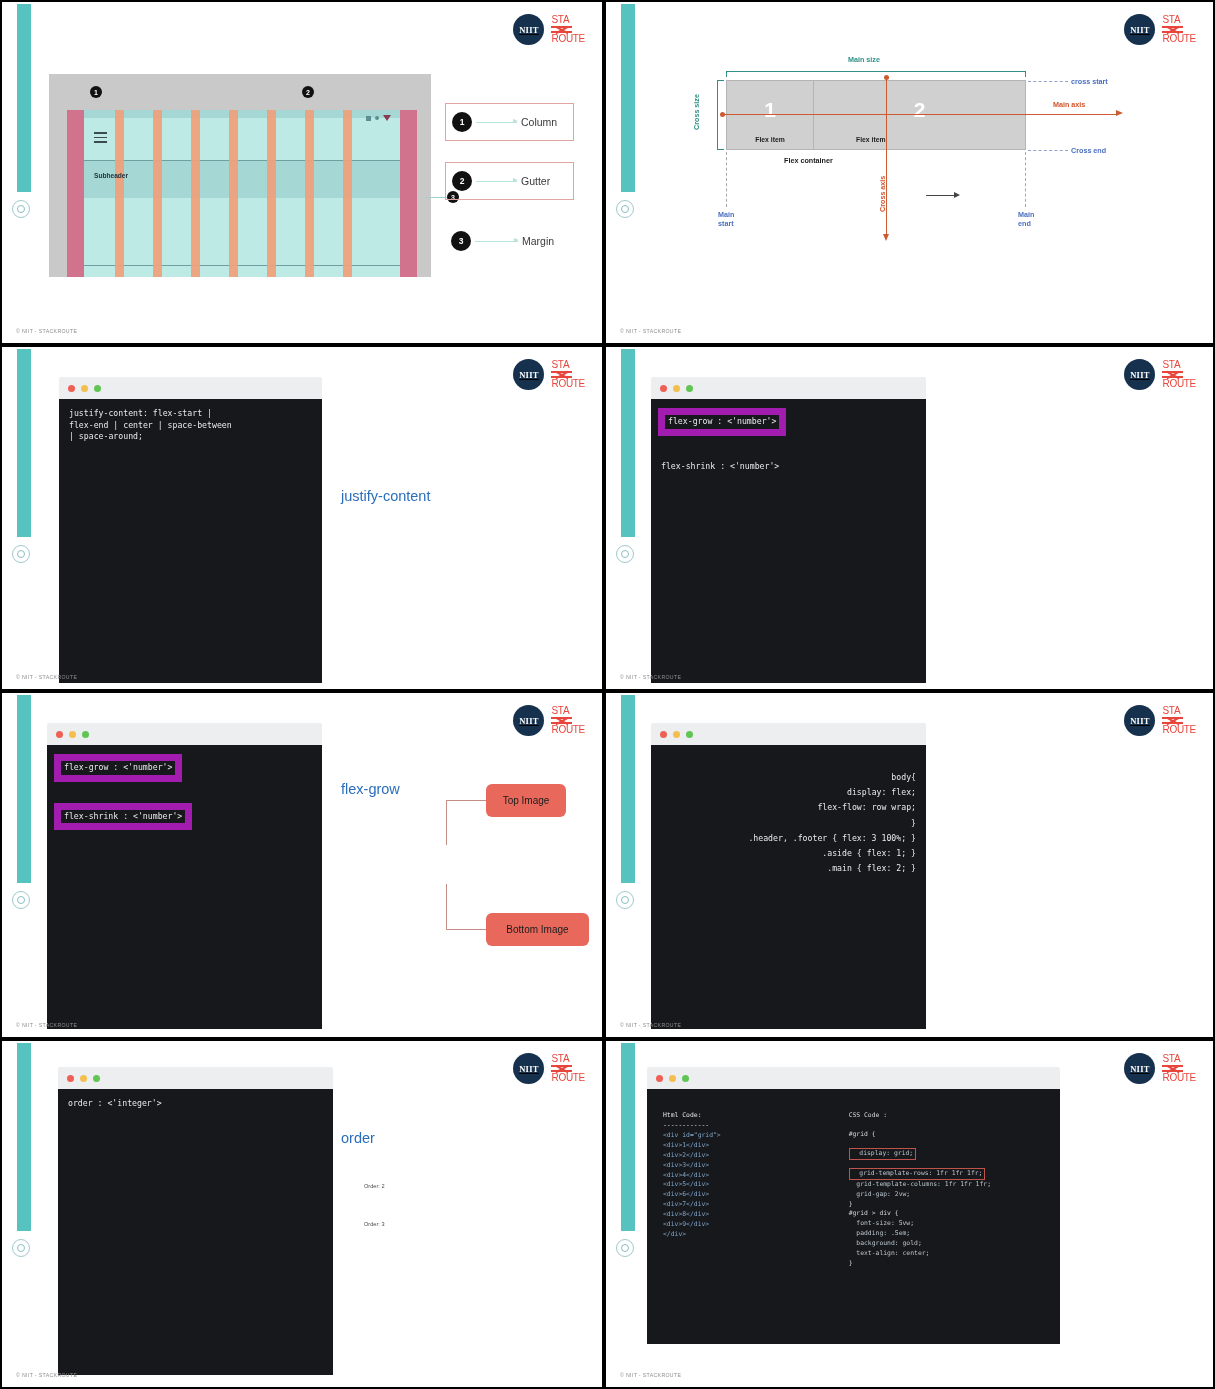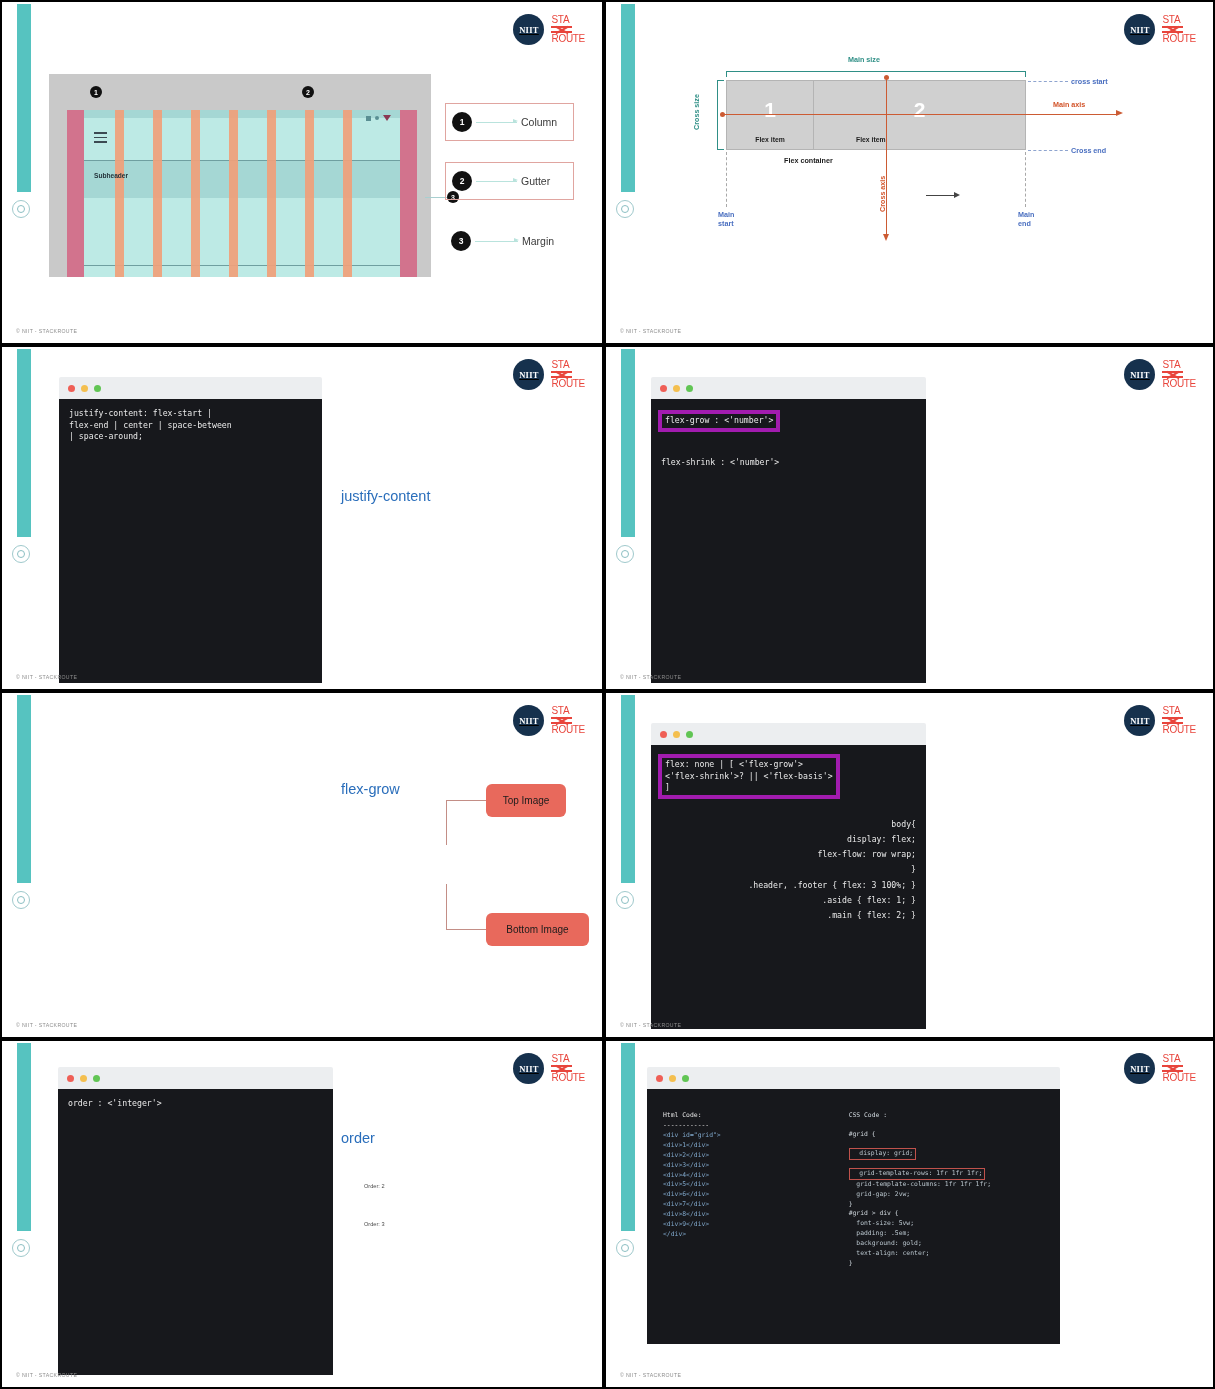--- a/index.html
+++ b/index.html
@@ -86,21 +86,21 @@
   .dot.y { background: #f4bf4f; }
   .dot.g { background: #61c554; }
   .term-body {
     background: #17181c;
     font-family: "DejaVu Sans Mono", monospace;
     color: #e9e9e9;
     padding: 9px 10px;
   }
   .code-line { font-size: 8.2px; line-height: 1.42; white-space: pre; }
   .hl-box {
-    border: 4px solid #a21caf;
+    border: 7px solid #a21caf;
     display: inline-block; padding: 1px 3px; margin: 0 0 2px -3px;
   }
   .blue-title {
     position: absolute; color: #2a6ebb;
     font-size: 14.5px;
   }
   
   .anat { position: absolute; left: 47px; top: 72px; width: 382px; height: 203px; background: #c9c9c9; }
   .anat-inner { position: absolute; left: 18px; top: 36px; right: 14px; bottom: 0; }
   .anat-margin { position: absolute; top: 0; bottom: 0; width: 17px; background: #d2738d; }
@@ -425,20 +425,31 @@
         <div class="mid">
             <div class="bar b1"></div>
             <div class="x1"></div>
             <div class="x2"></div>
             <div class="bar b2"></div>
           </div>
         <div class="ln">ROUTE</div>
       </div>
     </div>
 
+    <div class="term" style="left:45px;top:30px;width:275px;">
+      <div class="term-bar">
+        <span class="dot r"></span>
+        <span class="dot y"></span>
+        <span class="dot g"></span>
+      </div>
+      <div class="term-body" style="height:284px;">
+        <div class="code-line hl-box">flex-grow : &lt;'number'&gt;</div>
+        <div class="code-line hl-box" style="margin-top:19px;">flex-shrink : &lt;'number'&gt;</div>
+      </div>
+    </div>
     <div class="blue-title" style="left:339px;top:88px;">flex-grow</div>
 
     <div class="rr-box" style="left:484px;top:91px;width:80px;height:33px;">Top Image</div>
     <div class="rr-box" style="left:484px;top:220px;width:103px;height:33px;">Bottom Image</div>
     <div class="conn" style="left:444px;top:107px;width:40px;height:1.3px;background:#c38e86;"></div>
     <div class="conn" style="left:444px;top:107px;width:1.3px;height:45px;background:#c38e86;"></div>
     <div class="conn" style="left:444px;top:191px;width:1.3px;height:46px;background:#c38e86;"></div>
     <div class="conn" style="left:444px;top:236px;width:40px;height:1.3px;background:#c38e86;"></div>
 
     <div class="footer">© NIIT - STACKROUTE</div>
@@ -466,23 +477,20 @@
       </div>
     </div>
 
     <div class="term" style="left:45px;top:30px;width:275px;">
       <div class="term-bar">
         <span class="dot r"></span>
         <span class="dot y"></span>
         <span class="dot g"></span>
       </div>
       <div class="term-body" style="height:284px;">
-        <div class="code-line hl-box">flex: none | [ &lt;'flex-grow'&gt;
-&lt;'flex-shrink'&gt;? || &lt;'flex-basis'&gt;
-]</div>
         <div style="margin-top:16px;text-align:right;">
           <div class="code-line" style="line-height:1.85;">body{</div>
           <div class="code-line" style="line-height:1.85;">display: flex;</div>
           <div class="code-line" style="line-height:1.85;">flex-flow: row wrap;</div>
           <div class="code-line" style="line-height:1.85;">}</div>
           <div class="code-line" style="line-height:1.85;"></div>
           <div class="code-line" style="line-height:1.85;"></div>
           <div class="code-line" style="line-height:1.85;">.header, .footer { flex: 3 100%; }</div>
           <div class="code-line" style="line-height:1.85;">.aside { flex: 1; }</div>
           <div class="code-line" style="line-height:1.85;">.main { flex: 2; }</div>

